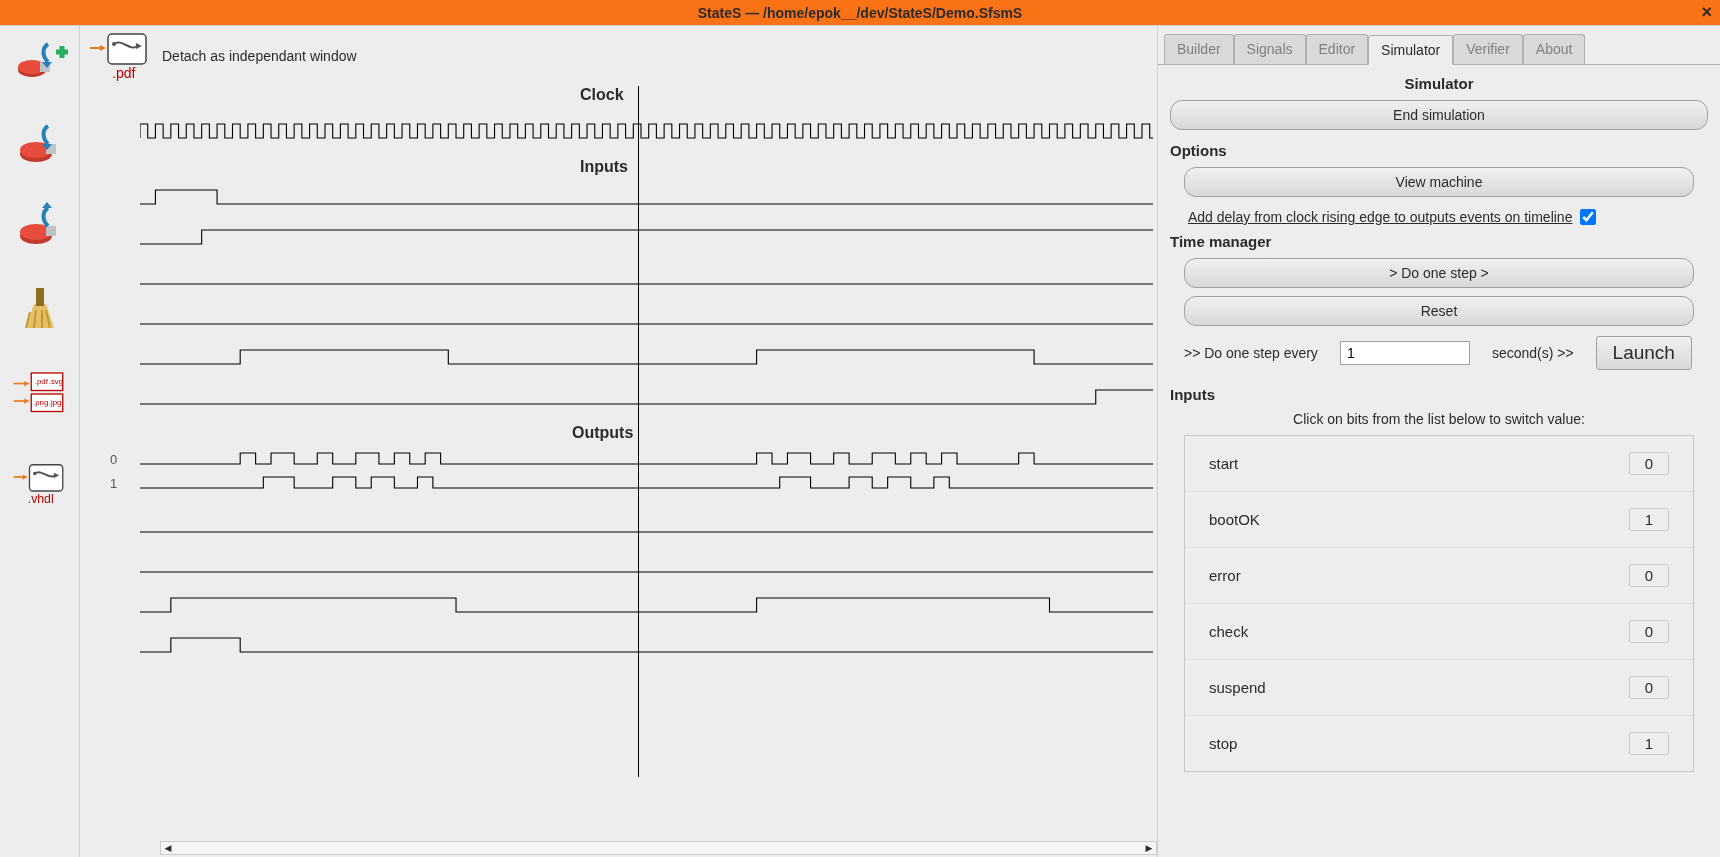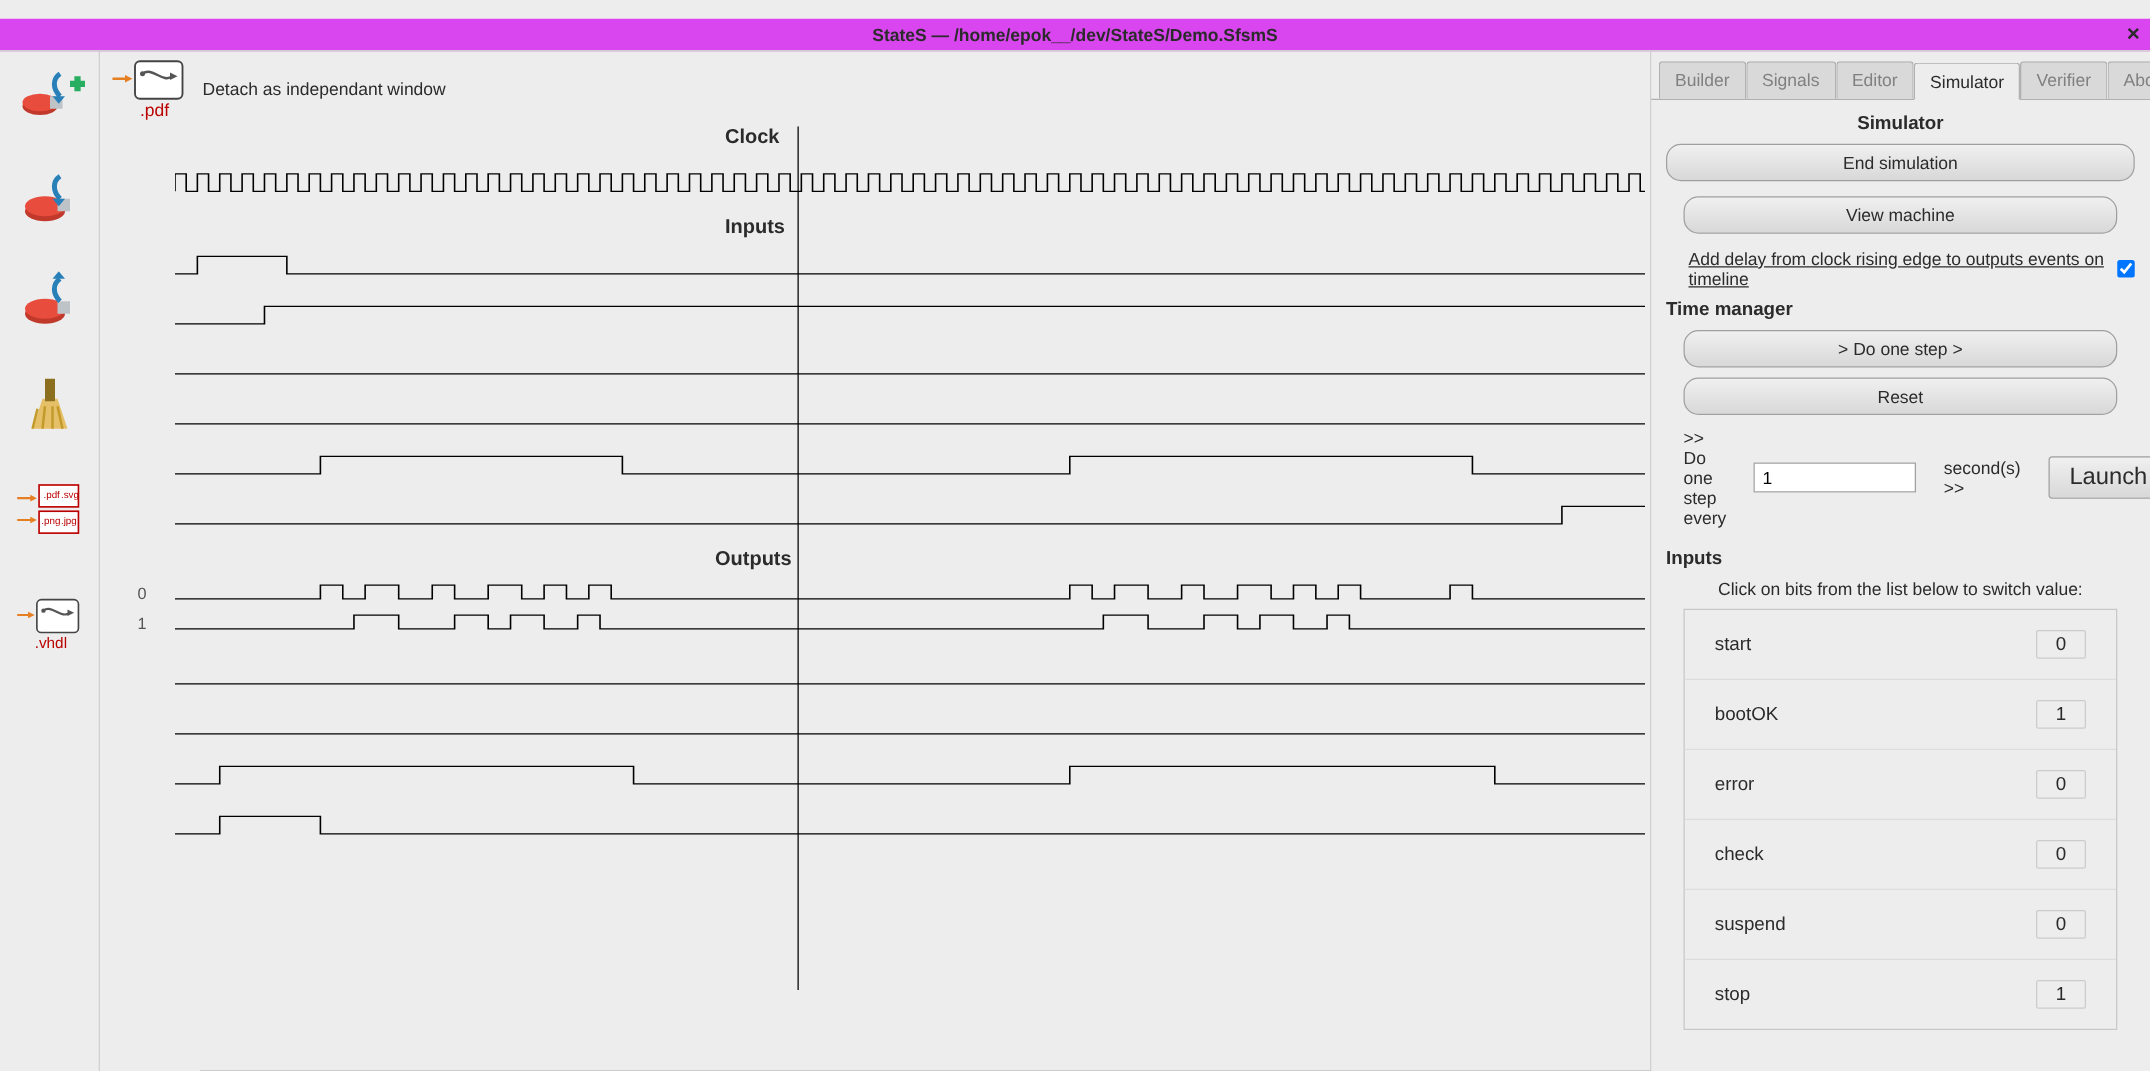--- a/index.html
+++ b/index.html
@@ -1,36 +1,36 @@
 <!DOCTYPE html>
 <html><head>
 <meta charset="utf-8">
 <style>
 * { box-sizing: border-box; margin: 0; padding: 0; font-family: sans-serif; }
 body { background: #ededed; width: 1720px; height: 857px; overflow: hidden; position: relative; color: #2b2b2b; font-size: 14px; }
-.titlebar { height: 26px; background: #d946ef; border-bottom: 1px solid #d0d0d0; display: flex; align-items: center; justify-content: center; position: relative; font-weight: bold; margin-top: 15px; }
+.titlebar { height: 26px; background: #f97316; border-bottom: 1px solid #d0d0d0; display: flex; align-items: center; justify-content: center; position: relative; font-weight: bold; }
 .titlebar .close { position: absolute; right: 8px; top: 2px; cursor: pointer; font-size: 18px; font-weight: bold; }
 .main { display: flex; height: calc(857px - 26px); }
 .left-tools { width: 80px; background: #ededed; border-right: 1px solid #d0d0d0; padding-top: 12px; display: flex; flex-direction: column; align-items: center; gap: 34px; }
 .tool-icon { width: 56px; height: 48px; cursor: pointer; display: flex; align-items: center; justify-content: center; }
 .center { flex: 1; display: flex; flex-direction: column; position: relative; }
 .center-top { height: 60px; display: flex; align-items: center; gap: 10px; padding-left: 8px; }
 .detach-link { color: #2b2b2b; cursor: pointer; }
 .timeline-wrap { flex: 1; position: relative; overflow: hidden; margin-right: 4px; }
 .timeline { position: relative; height: 100%; }
 .sig-label { position: absolute; text-align: right; right: 10px; font-size: 14px; color: #2b2b2b; }
 .sig-label-small { position: absolute; right: 14px; font-size: 13px; color: #555; }
 .section-head { position: absolute; font-weight: bold; font-size: 16px; }
 .wave { position: absolute; height: 24px; }
 .wave svg { display: block; }
 .cursor-line { position: absolute; width: 1px; background: #000; top: 0; bottom: 80px; }
 .hscroll { position: absolute; bottom: 2px; left: 80px; right: 0; height: 14px; background: #f5f5f5; border: 1px solid #ccc; display: flex; align-items: center; }
 .hscroll .arrow { width: 14px; text-align: center; cursor: pointer; font-size: 9px; }
 .hscroll .track { flex: 1; height: 12px; }
-.right-panel { width: 400px; background: #ededed; border-left: 1px solid #d0d0d0; display: flex; flex-direction: column; }
+.right-panel { width: 563px; background: #ededed; border-left: 1px solid #d0d0d0; display: flex; flex-direction: column; }
 .tabs { display: flex; border-bottom: 1px solid #b0b0b0; padding-left: 6px; padding-top: 8px; gap: 0; }
 .tab { padding: 6px 12px; border: 1px solid #b0b0b0; border-bottom: none; background: #d9d9d9; border-radius: 3px 3px 0 0; cursor: pointer; font-size: 14px; color: #808080; margin-right: 0; }
 .tab.active { background: #ededed; color: #2b2b2b; position: relative; top: 1px; border-bottom: 1px solid #ededed; }
 .panel-body { padding: 10px 12px; flex: 1; overflow: auto; }
 .panel-title { text-align: center; font-weight: bold; margin-bottom: 8px; font-size: 15px; }
 .btn { display: block; width: 100%; padding: 6px 0; text-align: center; border: 1px solid #a0a0a0; background: linear-gradient(#f0f0f0,#d8d8d8); border-radius: 12px; cursor: pointer; font-size: 14px; margin-bottom: 12px; }
 .btn-sm { display: inline-block; padding: 5px 16px; border: 1px solid #a0a0a0; background: linear-gradient(#f0f0f0,#d8d8d8); border-radius: 3px; cursor: pointer; font-size: 19px; }
 .section-label { font-weight: bold; margin: 8px 0 8px 0; font-size: 15px; }
 .opt-row { display: flex; align-items: center; gap: 8px; margin: 6px 0 6px 18px; font-size: 14px; text-decoration: underline; }
 .opt-row input[type=checkbox] { width: 16px; height: 16px; }
@@ -240,20 +240,21 @@
       <div class="tab">Signals</div>
       <div class="tab">Editor</div>
       <div class="tab active">Simulator</div>
       <div class="tab">Verifier</div>
       <div class="tab">About</div>
     </div>
     <div class="panel-body">
       <div class="panel-title">Simulator</div>
       <div class="btn">End simulation</div>
 
+      <div class="section-label">Options</div>
       <div class="indent">
         <div class="btn">View machine</div>
       </div>
       <div class="opt-row">
         <span>Add delay from clock rising edge to outputs events on timeline</span>
         <input type="checkbox" checked="" style="">
       </div>
 
       <div class="section-label">Time manager</div>
       <div class="indent">

